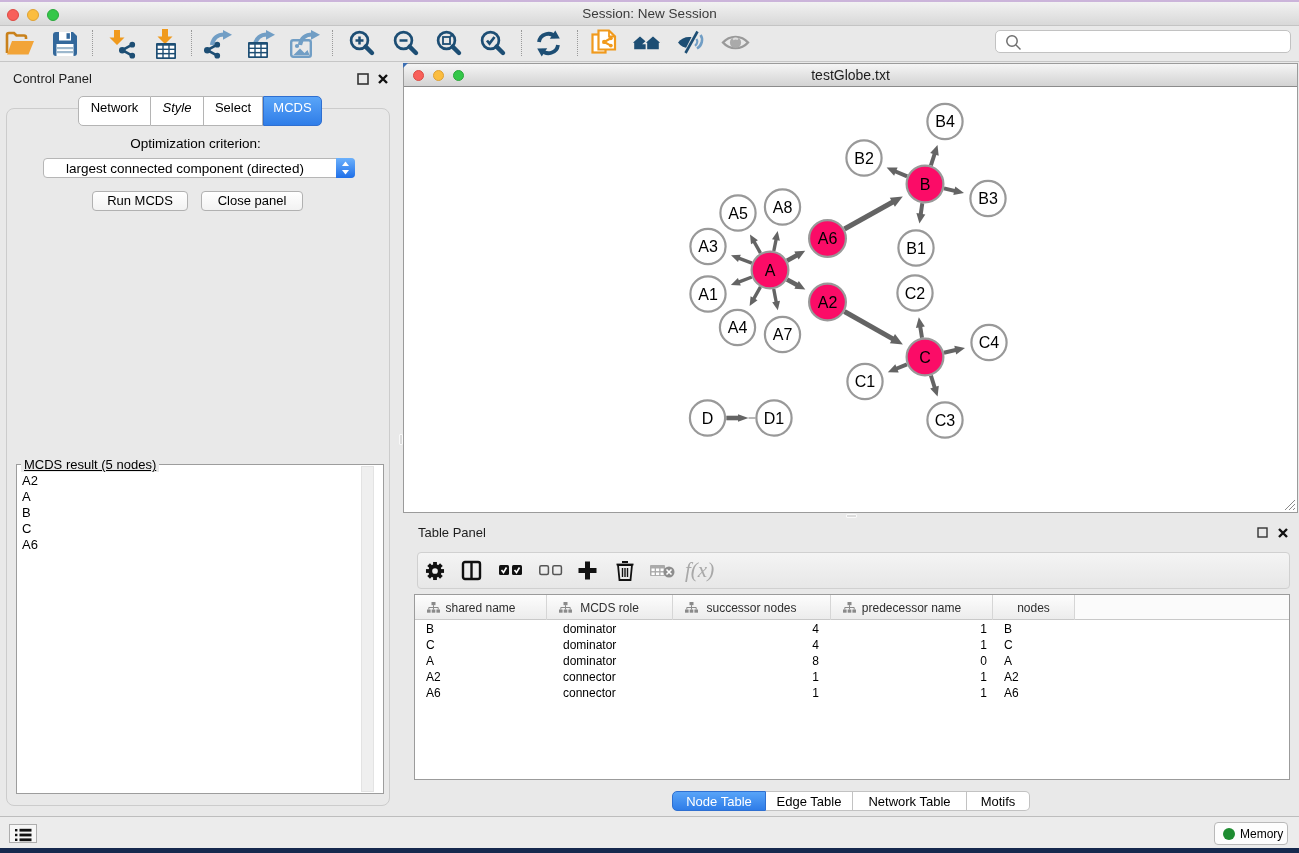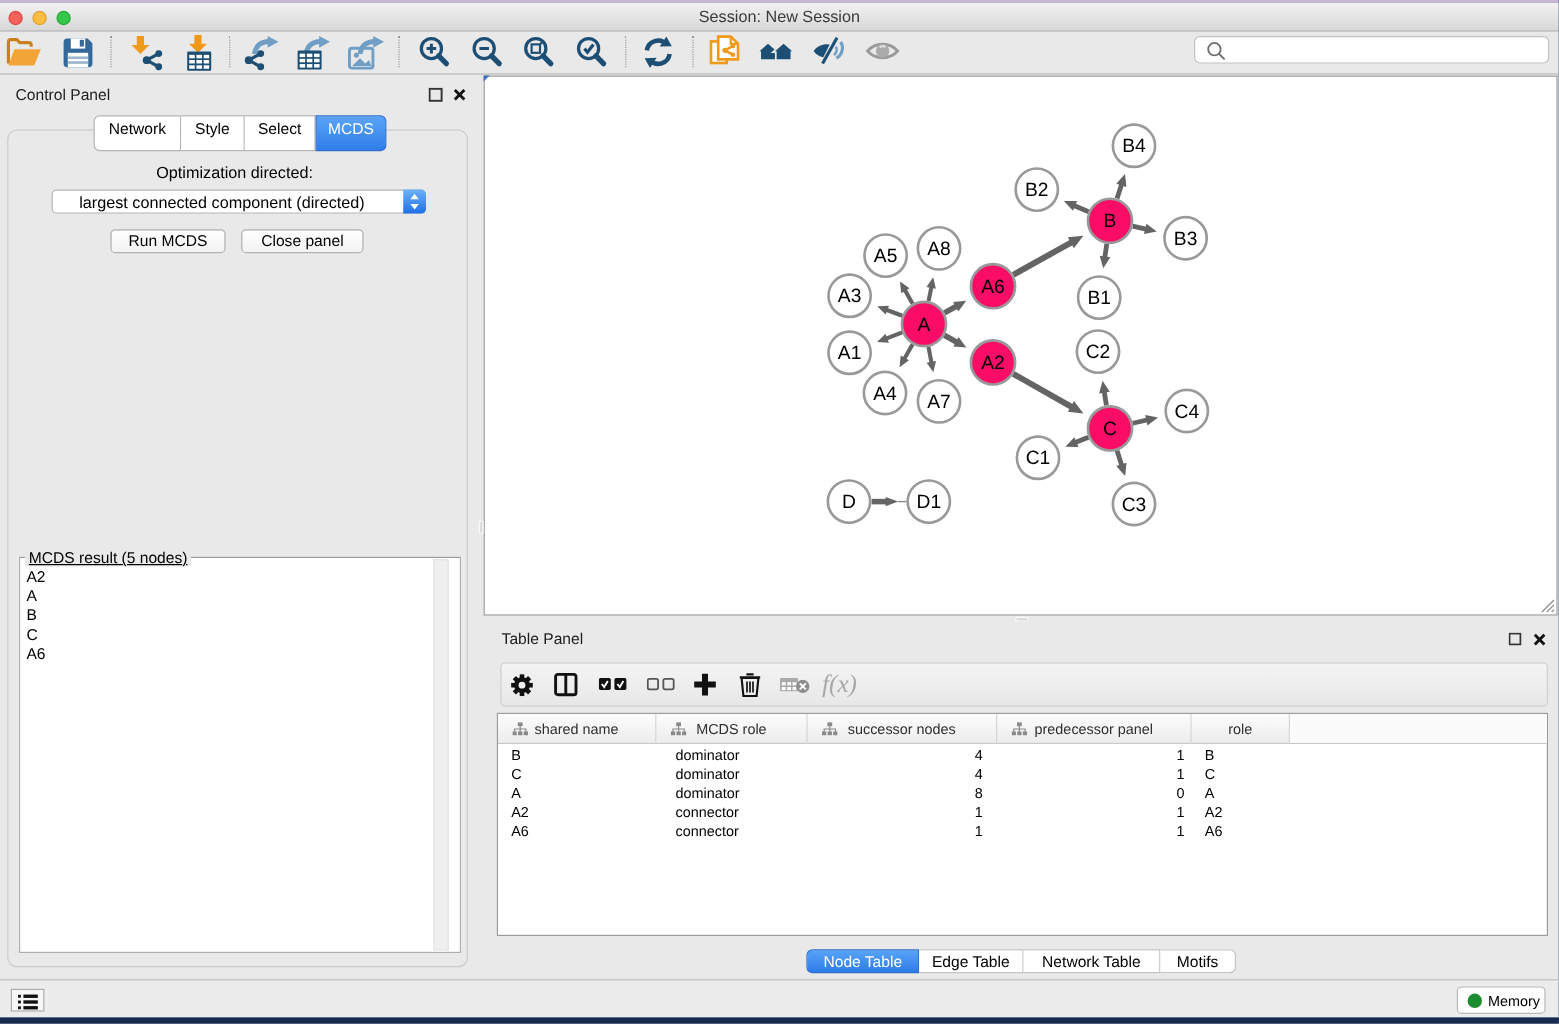--- a/index.html
+++ b/index.html
@@ -218,39 +218,45 @@
 <div class="abs" id="mainbg"></div>
 
 <div class="abs" id="cp-title">Control Panel</div>
 <svg class="abs" style="left:357px;top:73px" width="32" height="12" viewBox="0 0 32 12">
 <rect x="1" y="1" width="10" height="10" fill="none" stroke="#333" stroke-width="1.6"></rect>
 <path d="M22 2 L30 10 M30 2 L22 10" stroke="#111" stroke-width="2.4"></path>
   </svg>
 <div class="abs" id="cp-border"></div>
 
 <div class="abs seg" style="left:78px;width:73px;border-radius:5px 0 0 5px;">Network</div>
-<div class="abs seg" style="left:151px;width:53px;border-left:none;">Style</div>
+<div class="abs seg" style="left:151px;width:53px;border-left:none;font-style:italic;">Style</div>
 <div class="abs seg" style="left:204px;width:59px;border-left:none;">Select</div>
 <div class="abs seg sel" style="left:263px;width:59px;border-radius:0 5px 5px 0;">MCDS</div>
-<div class="abs" id="optlabel">Optimization directed:</div>
+<div class="abs" id="optlabel">Optimization criterion:</div>
 <div class="abs" id="combo">largest connected component (directed)
   <div class="spin"><svg width="19" height="20" viewBox="0 0 19 20">
         <path d="M9.5 3.5 L13 8 L6 8 Z" fill="#fff"></path>
         <path d="M9.5 16.5 L13 12 L6 12 Z" fill="#fff"></path>
       </svg></div>
 </div>
 <div class="btn" style="left:92px;top:191px;width:96px;">Run MCDS</div>
 <div class="btn" style="left:201px;top:191px;width:102px;">Close panel</div>
 <div class="abs" id="fieldset">
   <div id="mcdslist">A2<br>A<br>B<br>C<br>A6</div>
   <div id="mcdsscroll"></div>
   <div class="legend">MCDS result (5 nodes)</div>
 </div>
 
 <div class="abs" id="netwin">
+  <div class="abs" id="nettitle">
+    <div class="title">testGlobe.txt</div>
+    <div class="tl" style="left:9px;top:6px;width:11px;height:11px;background:#f8605a;border:0.5px solid #dd4a43;"></div>
+    <div class="tl" style="left:29px;top:6px;width:11px;height:11px;background:#fbbd3f;border:0.5px solid #dfa133;"></div>
+    <div class="tl" style="left:49px;top:6px;width:11px;height:11px;background:#34c749;border:0.5px solid #2aa83c;"></div>
+  </div>
   <svg width="893" height="425" style="position:absolute;left:0;top:24px;" font-family="Liberation Sans, sans-serif">
 <line x1="356.5" y1="165.1" x2="349.7" y2="153.0" stroke="#646464" stroke-width="3.4"></line>
 <polygon points="346.0,146.5 353.9,152.3 347.0,156.3" fill="#646464"></polygon>
 <line x1="369.8" y1="163.0" x2="372.3" y2="150.5" stroke="#646464" stroke-width="3.4"></line>
 <polygon points="373.7,143.1 375.9,152.7 368.0,151.2" fill="#646464"></polygon>
 <line x1="347.9" y1="175.1" x2="334.0" y2="169.9" stroke="#646464" stroke-width="3.4"></line>
 <polygon points="327.0,167.2 336.8,166.7 334.0,174.1" fill="#646464"></polygon>
 <line x1="347.9" y1="189.0" x2="333.9" y2="194.4" stroke="#646464" stroke-width="3.4"></line>
 <polygon points="326.9,197.1 333.9,190.1 336.8,197.6" fill="#646464"></polygon>
 <line x1="356.5" y1="198.9" x2="349.3" y2="211.6" stroke="#646464" stroke-width="3.4"></line>
@@ -430,24 +436,24 @@
       <div class="th" style="left:416px;width:162px;">
         <svg style="position:absolute;left:12px;top:6px" width="13" height="13" viewBox="0 0 13 13">
           <g fill="#8a8a8a">
             <rect x="4.5" y="1" width="4" height="3.2"></rect>
             <rect x="0" y="8.5" width="3.6" height="3.2"></rect>
             <rect x="4.7" y="8.5" width="3.6" height="3.2"></rect>
             <rect x="9.4" y="8.5" width="3.6" height="3.2"></rect>
             <path d="M6.5 4.2 V6.5 M1.8 8.5 V6.5 H11.2 V8.5 M6.5 6.5 V8.5" stroke="#8a8a8a" stroke-width="1" fill="none"></path>
           </g>
         </svg>
-        <span>predecessor panel</span>
+        <span>predecessor name</span>
       </div>
       <div class="th" style="left:578px;width:82px;">
-        <span>role</span>
+        <span>nodes</span>
       </div>
     </div>
   <div class="td" style="left:11px;top:27px">B</div>
     <div class="td" style="left:148px;top:27px">dominator</div>
     <div class="td" style="left:304px;top:27px;width:100px;text-align:right">4</div>
     <div class="td" style="left:472px;top:27px;width:100px;text-align:right">1</div>
     <div class="td" style="left:589px;top:27px">B</div>
     <div class="td" style="left:11px;top:43px">C</div>
     <div class="td" style="left:148px;top:43px">dominator</div>
     <div class="td" style="left:304px;top:43px;width:100px;text-align:right">4</div>

